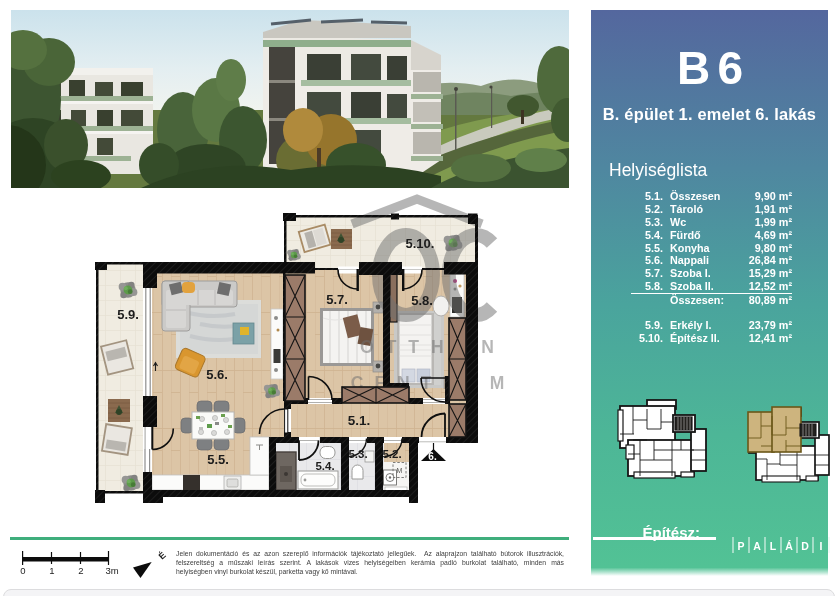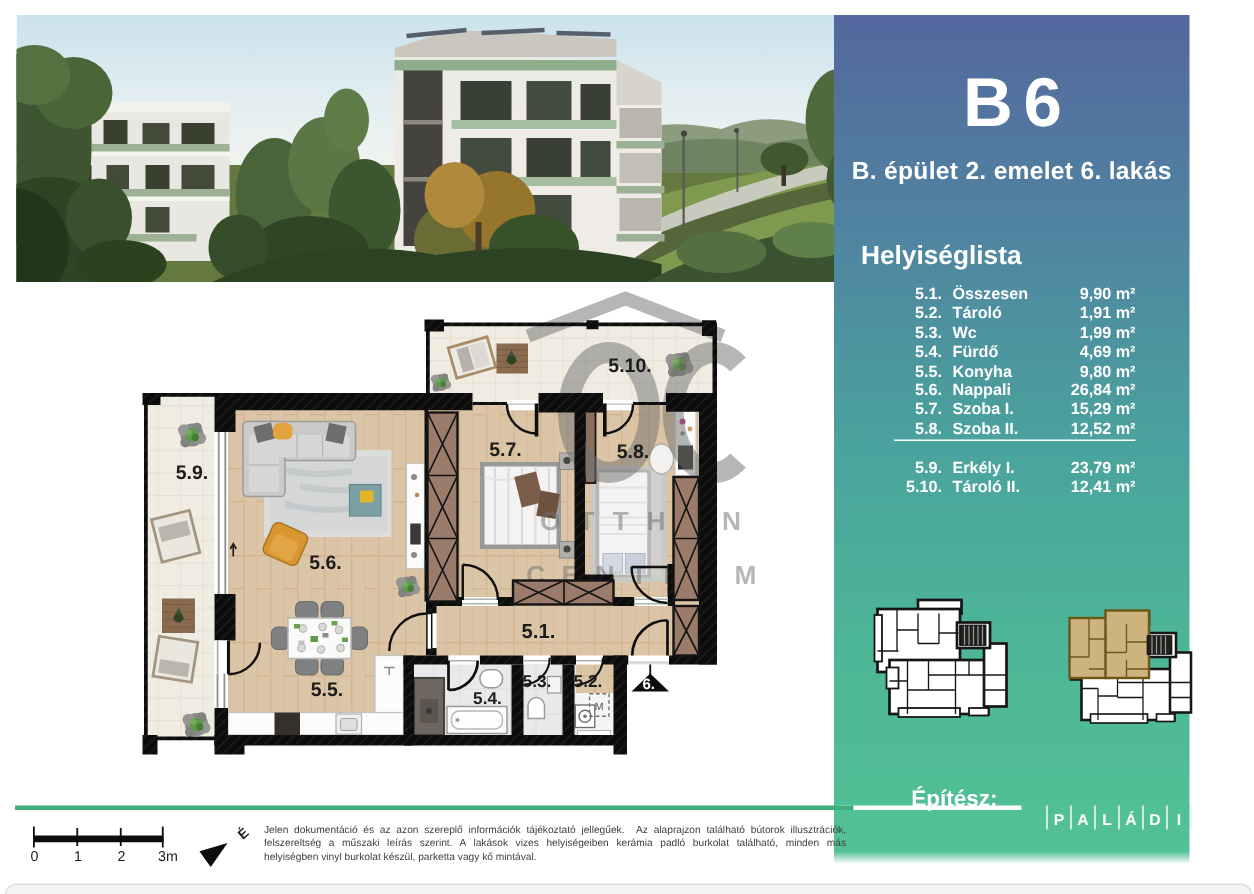--- a/index.html
+++ b/index.html
@@ -1,24 +1,24 @@
 <!DOCTYPE html>
 <html><head>
 <meta charset="utf-8">
 <style>
 html,body{margin:0;padding:0;background:#fff;}
 *{-webkit-font-smoothing:antialiased;text-rendering:optimizeLegibility;}
 #page{position:relative;width:836px;height:596px;background:#fff;overflow:hidden;font-family:"Liberation Sans",sans-serif;}
 #photo{position:absolute;left:11px;top:10px;}
 #plan{position:absolute;left:0;top:0;}
-#panel{position:absolute;left:556px;top:10px;width:237px;height:566px;color:#fff;
+#panel{position:absolute;left:591px;top:10px;width:237px;height:566px;color:#fff;
 background:linear-gradient(to bottom,#54679e 0%,#4f87a0 28%,#4aa49d 52%,#4db697 75%,#52c295 98.5%,rgba(82,194,149,0) 100%);}
 #b6{position:absolute;top:31px;left:0;width:100%;text-align:center;font-size:46px;font-weight:bold;letter-spacing:-1px;}
 #sub{position:absolute;top:95px;left:0;width:100%;text-align:center;font-size:16.4px;font-weight:bold;white-space:nowrap;letter-spacing:0.2px;}
-#hl{position:absolute;top:150px;left:18px;font-size:17.5px;font-weight:bold;}
+#hl{position:absolute;top:150px;left:18px;font-size:17.5px;font-weight:normal;}
 #list{position:absolute;top:180px;left:40px;width:161px;font-size:10.8px;font-weight:bold;}
 #list .row{display:flex;height:12.9px;line-height:12.9px;}
 #list .n{width:32px;text-align:right;}
 #list .nm{padding-left:7px;flex:1;text-align:left;}
 #list .v{text-align:center;}
 #list .u{border-bottom:1.2px solid #fff;}
 #list .gap{height:12px;}
 #epitesz{position:absolute;top:514px;right:128px;font-size:15px;font-weight:bold;margin-left:32px;}
 #eline{position:absolute;top:527px;left:2px;width:123px;height:3px;background:#fff;}
 #logo{position:absolute;top:522px;left:141px;width:98px;height:26px;}
@@ -616,21 +616,21 @@
 
 <path d="M151.7,562 L133,567.5 Q136,572 140.5,578 Z" fill="#0c0c0c"></path>
 <text x="162" y="560" font-size="9" font-weight="bold" fill="#1c1c1c" transform="rotate(-42 162 560)" font-family="Liberation Sans">É</text>
 </g>
 </svg>
 
 <div id="panel">
 
   <div id="b6">B 6</div>
 
-  <div id="sub">B. épület 2. emelet 6. lakás</div>
+  <div id="sub">B. épület 1. emelet 6. lakás</div>
 
   <div id="hl">Helyiséglista</div>
 
   <div id="list">
     <div class="row">
           <span class="n">5.1.</span>
           <span class="nm">Összesen</span>
           <span class="v">9,90 m²</span>
         </div>
     <div class="row">
@@ -661,29 +661,34 @@
     <div class="row">
           <span class="n">5.7.</span>
           <span class="nm">Szoba I.</span>
           <span class="v">15,29 m²</span>
         </div>
     <div class="row u">
           <span class="n u2">5.8.</span>
           <span class="nm">Szoba II.</span>
           <span class="v">12,52 m²</span>
         </div>
+    <div class="row">
+          <span class="n"></span>
+          <span class="nm">Összesen:</span>
+          <span class="v">80,89 m²</span>
+        </div>
     <div class="gap"></div>
     <div class="row">
           <span class="n">5.9.</span>
           <span class="nm">Erkély I.</span>
           <span class="v">23,79 m²</span>
         </div>
     <div class="row">
           <span class="n">5.10.</span>
-          <span class="nm">Tároló II.</span>
+          <span class="nm">Építész II.</span>
           <span class="v">12,41 m²</span>
         </div>
   </div>
 
   <svg id="key1" style="position:absolute;left:26px;top:388px" width="92" height="81" viewBox="0 0 92 81">
 <g stroke="#161616" stroke-width="1.8" fill="#fff">
 <rect x="30" y="2" width="29" height="9"></rect>
 <rect x="3" y="8" width="55" height="42"></rect>
 <rect x="11" y="42" width="66" height="36"></rect>
 <rect x="74" y="31" width="15" height="42"></rect>

